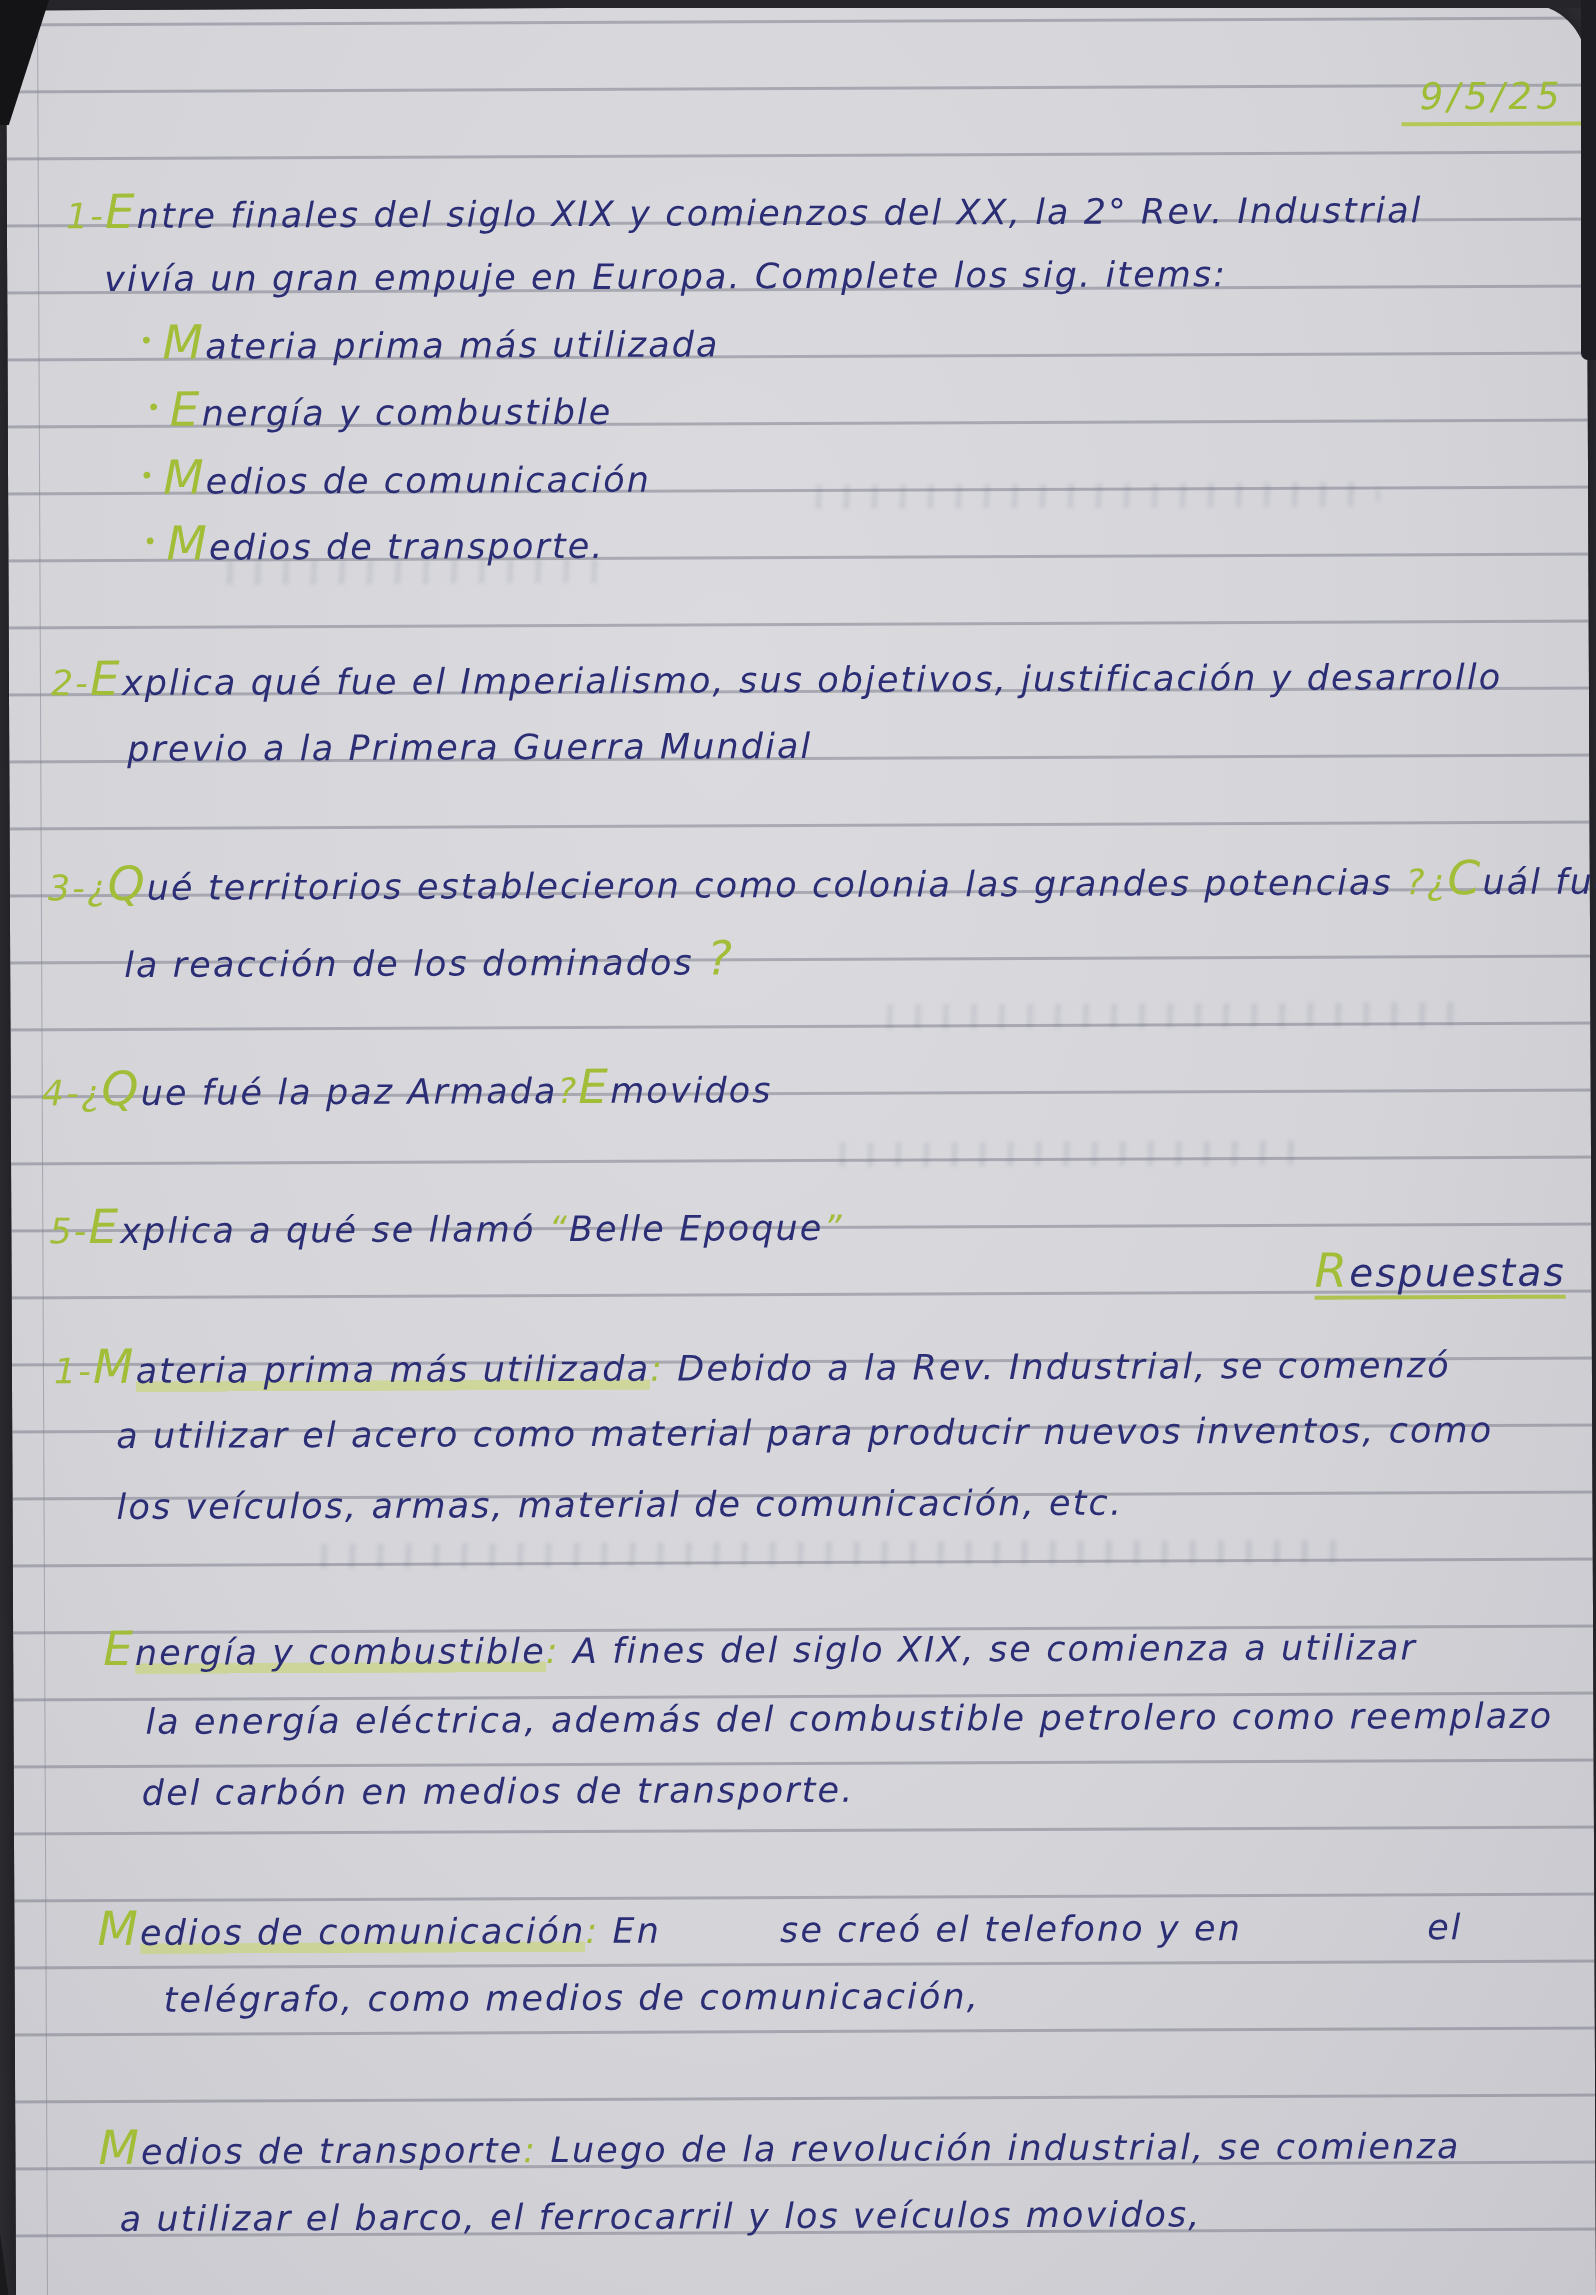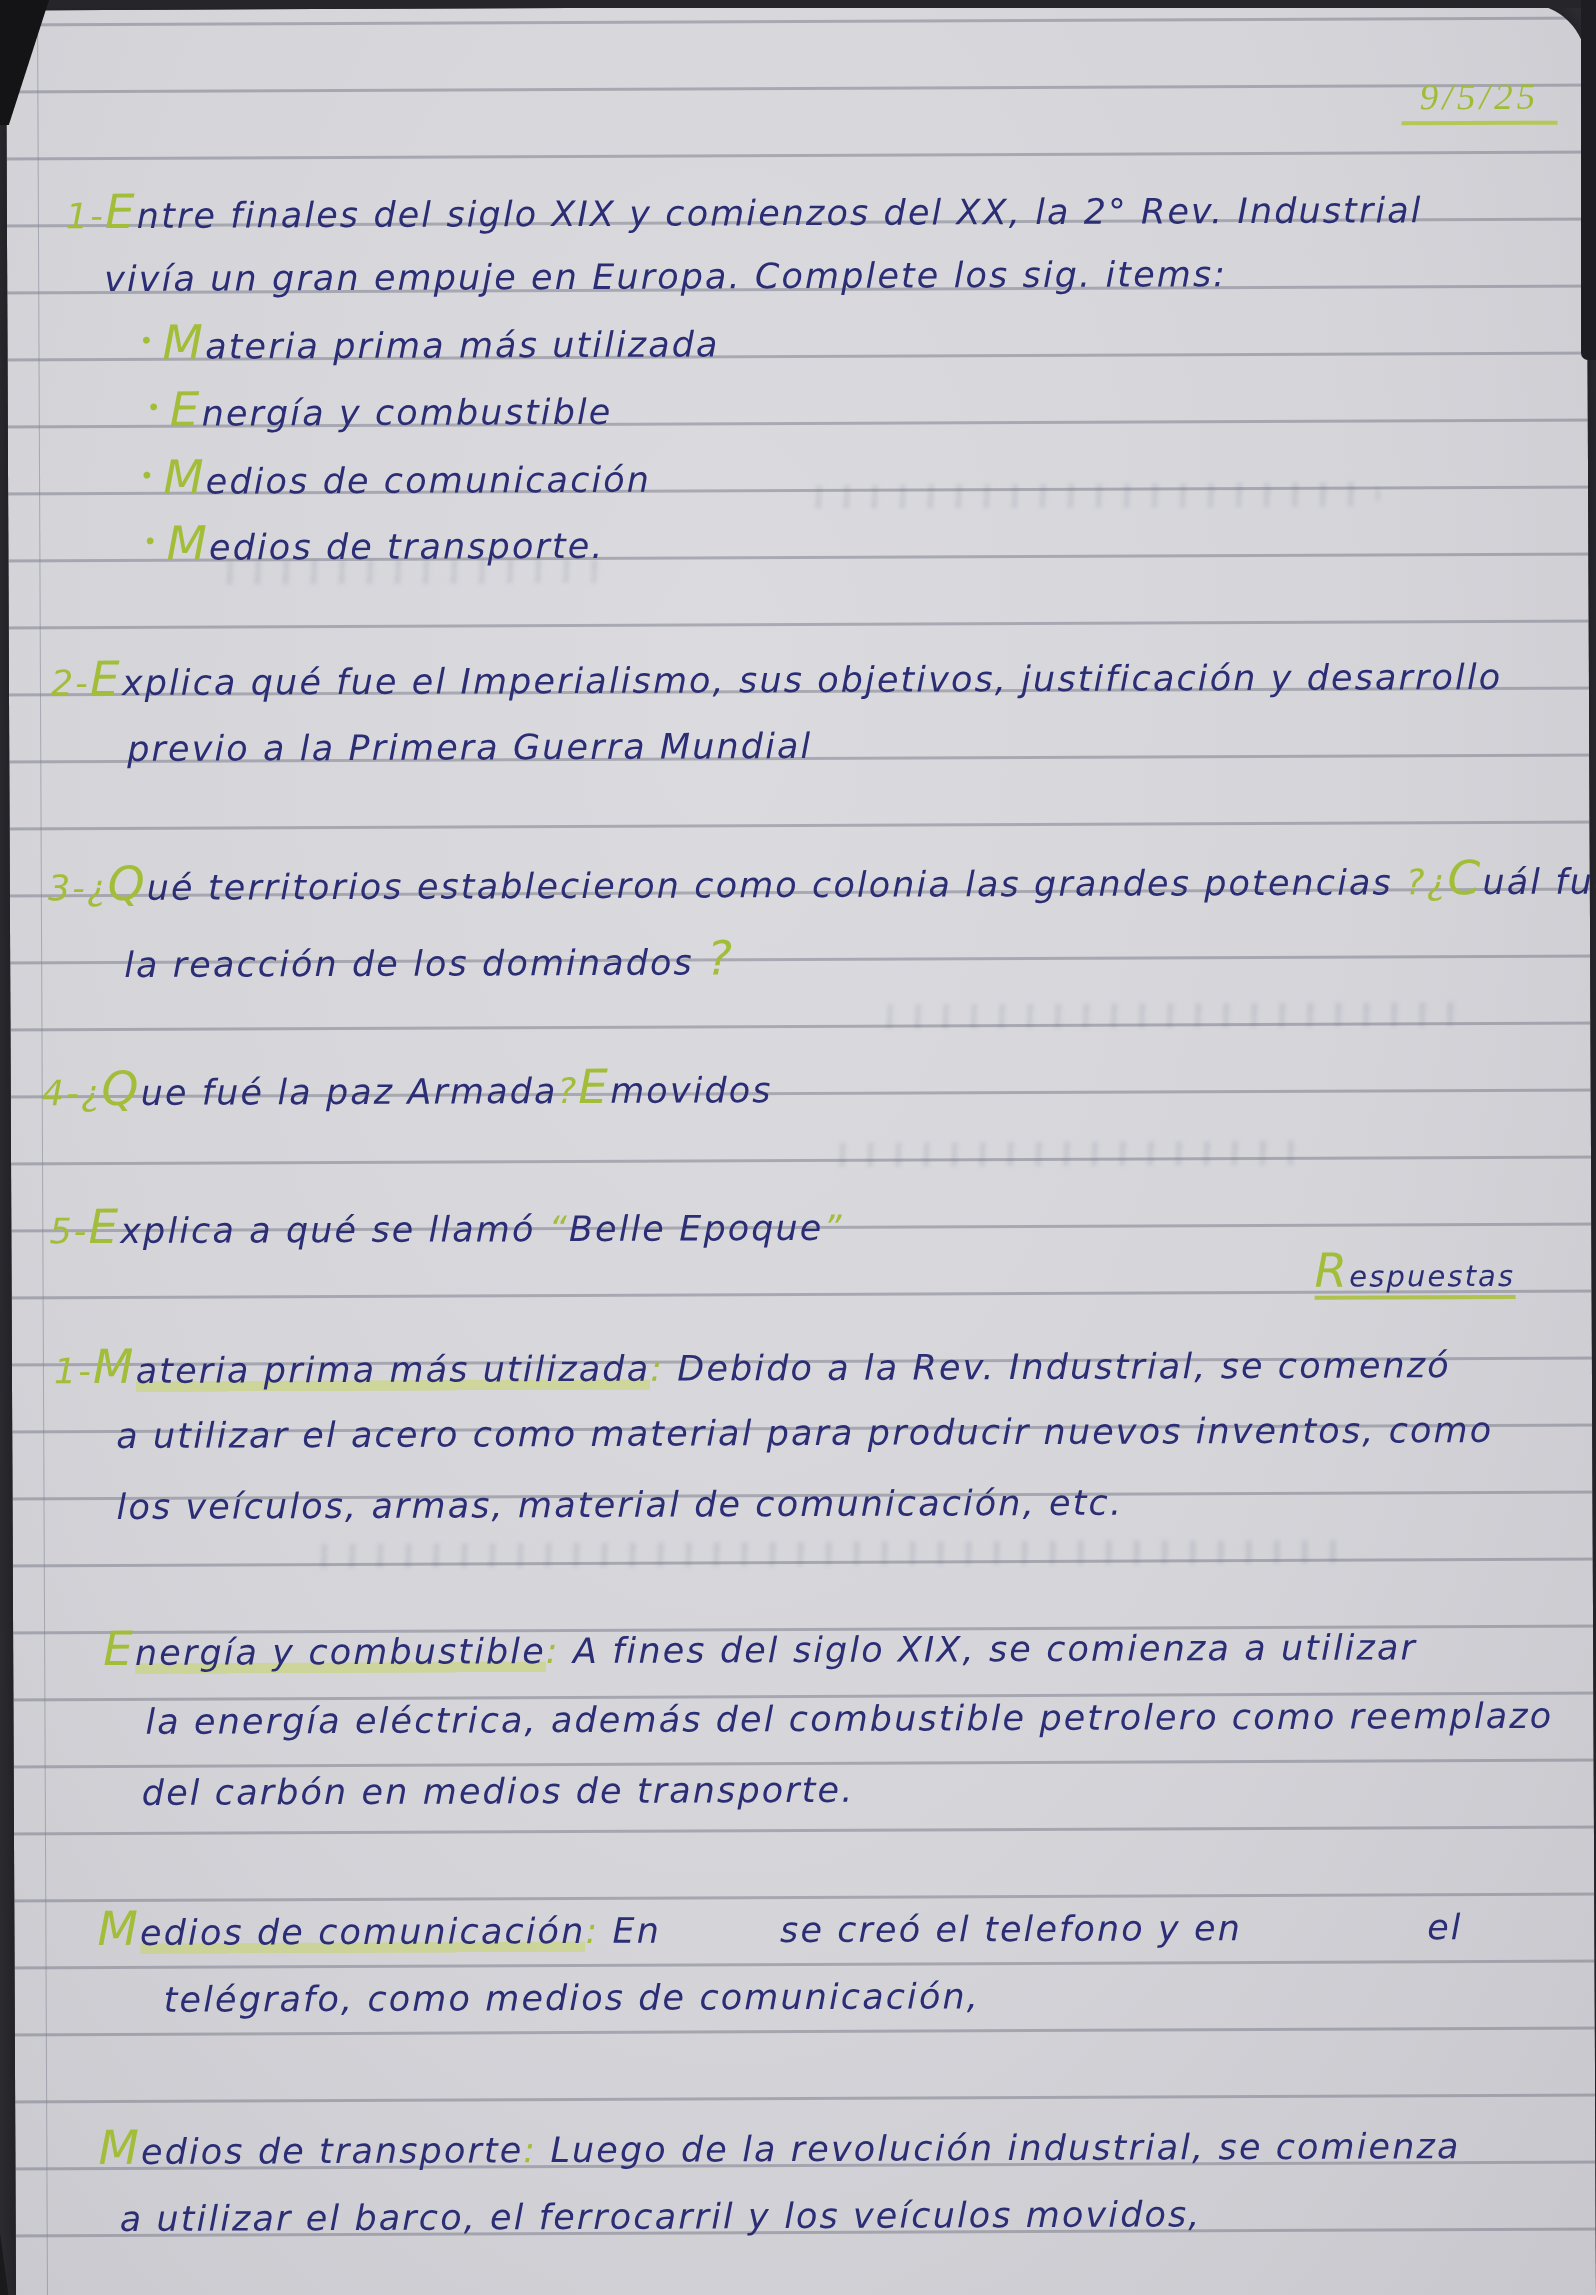--- a/index.html
+++ b/index.html
@@ -35,21 +35,21 @@
     letter-spacing:2.1px;
     color:#2b2d75;
     white-space:pre;
     line-height:1.15;
   }
   .g{color:#a2bd37;}
   .cap{font-size:47px;}
   .u{box-shadow:inset 0 -10.4px 0 rgba(200,214,92,.50);padding-bottom:1.4px;}
   .date-line{
     font-size:37px;color:#9ebd35;border-bottom:4.2px solid rgba(176,198,64,.85);
-    padding:0 18px 4.2px 18px;letter-spacing:4.2px;font-family:Liberation Serif, serif;
+    padding:0 18px 4.2px 18px;letter-spacing:4.2px;
   }
   .resp-line{border-bottom:4.9px solid rgba(170,192,62,.9);padding-bottom:1.4px;}
   .dot{font-size:23.6px;vertical-align:9.7px;margin-right:7px;}
   .ghost{position:absolute;height:23.6px;border-radius:12.5px;filter:blur(2.1px);
     background:repeating-linear-gradient(92deg, transparent 0 11px, rgba(96,102,126,.14) 11px 16.6px, transparent 16.6px 28px);}
 </style>
 </head>
 <body>
 
 <div class="photo">
@@ -77,21 +77,21 @@
     <div class="hw" style="left:42px;top:642px;"><span class="g">2-</span><span class="g cap">E</span><span>xplica qué fue el Imperialismo, sus objetivos, justificación y desarrollo</span></div>
     <div class="hw" style="left:118px;top:719px;"><span>previo a la Primera Guerra Mundial</span></div>
 
     <div class="hw" style="left:38px;top:847px;"><span class="g">3-¿</span><span class="g cap">Q</span><span>ué territorios establecieron como colonia las grandes potencias </span><span class="g">?¿</span><span class="g cap">C</span><span>uál fue</span></div>
     <div class="hw" style="left:114px;top:924px;"><span>la reacción de los dominados </span><span class="g cap">?</span></div>
 
     <div class="hw" style="left:31px;top:1052px;"><span class="g">4-¿</span><span class="g cap">Q</span><span>ue fué la paz Armada</span><span class="g">?</span><span class="g cap">E</span><span>movidos</span></div>
 
     <div class="hw" style="left:38px;top:1190px;"><span class="g">5-</span><span class="g cap">E</span><span>xplica a qué se llamó </span><span class="g">“</span><span>Belle Epoque</span><span class="g">”</span></div>
 
-    <div class="hw" style="left:1303px;top:1239px;"><span class="resp-line"><span class="g cap">R</span><span style="font-size:29px;">espuestas</span></span></div>
+    <div class="hw" style="left:1303px;top:1239px;"><span class="resp-line"><span class="g cap">R</span><span style="font-size:39px;">espuestas</span></span></div>
 
     <div class="hw" style="left:42px;top:1330px;"><span class="g">1-</span><span class="g cap">M</span><span class="u">ateria prima más utilizada</span><span class="g">:</span><span> Debido a la Rev. Industrial, se comenzó</span></div>
     <div class="hw" style="left:104px;top:1406px;"><span>a utilizar el acero como material para producir nuevos inventos, como</span></div>
     <div class="hw" style="left:104px;top:1477px;"><span>los veículos, armas, material de comunicación, etc.</span></div>
 
     <div class="hw" style="left:90px;top:1612px;"><span class="g cap">E</span><span class="u">nergía y combustible</span><span class="g">:</span><span> A fines del siglo XIX, se comienza a utilizar</span></div>
     <div class="hw" style="left:132px;top:1692px;"><span>la energía eléctrica, además del combustible petrolero como reemplazo</span></div>
     <div class="hw" style="left:128px;top:1763px;"><span>del carbón en medios de transporte.</span></div>
 
     <div class="hw" style="left:83px;top:1892px;"><span class="g cap">M</span><span class="u">edios de comunicación</span><span class="g">:</span><span> En         se creó el telefono y en              el</span></div>

